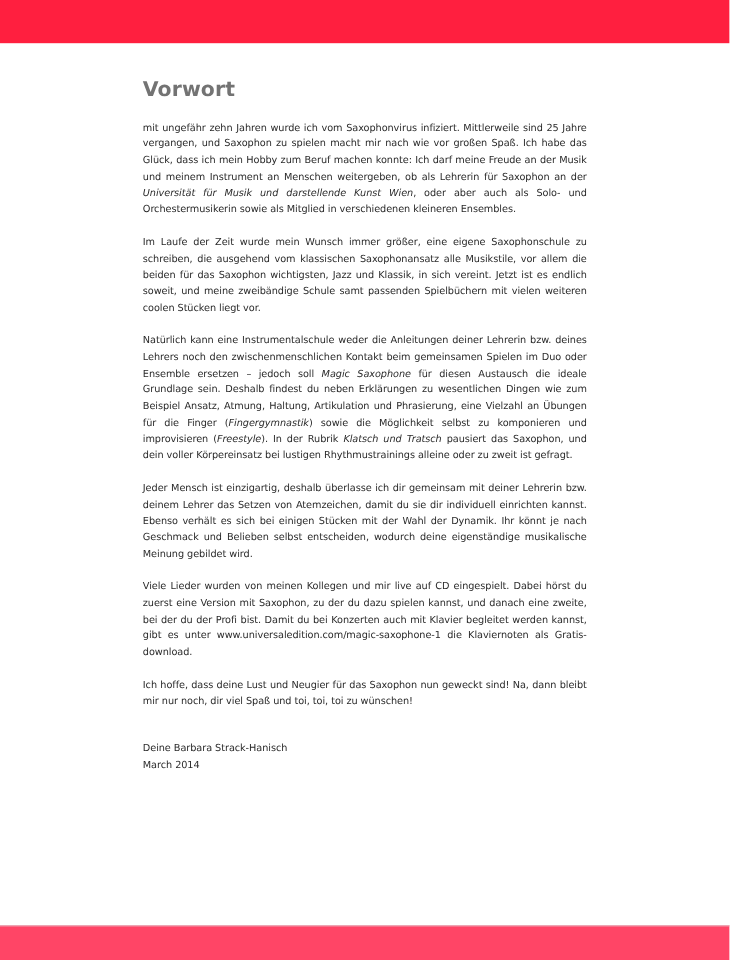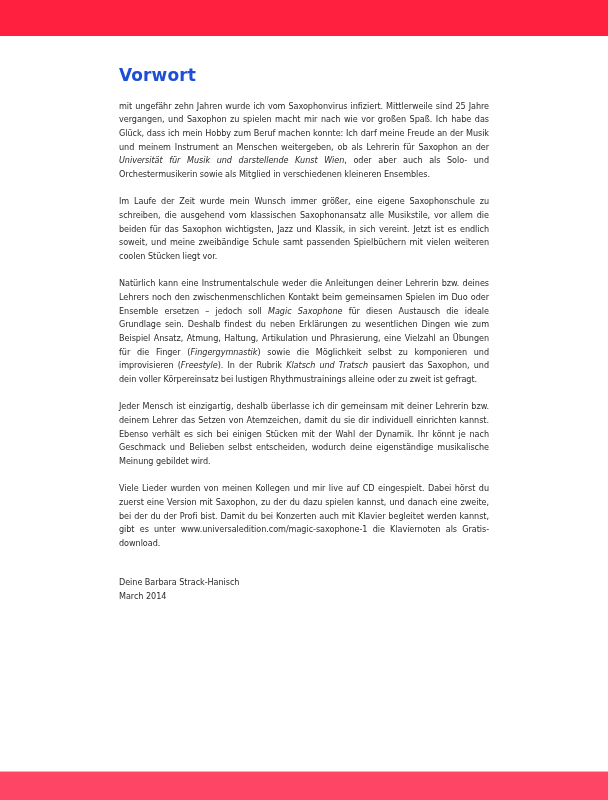--- a/index.html
+++ b/index.html
@@ -6,21 +6,21 @@
   body {
     width: 608px; height: 800px; position: relative; overflow: hidden;
     background: #ffffff;
     font-family: "DejaVu Sans", sans-serif;
     color: #2a2a2a;
   }
   .top-bar { position: absolute; left: 0; top: 0; width: 608px; height: 36px; background: #ff1f3f; }
   .bottom-bar { position: absolute; left: 0; top: 771px; width: 608px; height: 29px; background: #ff4566; border-top: 1px solid #e9b4be; }
   .page { position: absolute; left: 119px; top: 64px; width: 370px; }
   h1 {
-    margin: 0; font-size: 17px; font-weight: bold; color: #1d4ed8; letter-spacing: 0.1px;
+    margin: 0; font-size: 17px; font-weight: bold; color: #737373; letter-spacing: 0.1px;
     font-family: "DejaVu Sans", sans-serif; line-height: 22px;
   }
   p {
     margin: 0; font-size: 8.1px; line-height: 13.7px; text-align: justify;
     letter-spacing: -0.05px;
   }
   .salutation { margin-top: 18px; }
   .gap { margin-top: 13.5px; }
   em { font-style: italic; }
   .sig { margin-top: 25px; text-align: left; }
@@ -37,18 +37,19 @@
   <p class="gap"><span>mit ungefähr zehn Jahren wurde ich vom Saxophonvirus infiziert. Mittlerweile sind 25 Jahre vergangen, und Saxophon zu spielen macht mir nach wie vor großen Spaß. Ich habe das Glück, dass ich mein Hobby zum Beruf machen konnte: Ich darf meine Freude an der Musik und meinem Instrument an Menschen weitergeben, ob als Lehrerin für Saxophon an der </span><em>Universität für Musik und darstellende Kunst Wien</em><span>, oder aber auch als Solo- und Orchestermusikerin sowie als Mitglied in verschiedenen kleineren Ensembles.</span></p>
 
   <p class="gap">Im Laufe der Zeit wurde mein Wunsch immer größer, eine eigene Saxophonschule zu schreiben, die ausgehend vom klassischen Saxophonansatz alle Musikstile, vor allem die beiden für das Saxophon wichtigsten, Jazz und Klassik, in sich vereint. Jetzt ist es endlich soweit, und meine zweibändige Schule samt passenden Spielbüchern mit vielen weiteren coolen Stücken liegt vor.</p>
 
   <p class="gap"><span>Natürlich kann eine Instrumentalschule weder die Anleitungen deiner Lehrerin bzw. deines Lehrers noch den zwischenmenschlichen Kontakt beim gemeinsamen Spielen im Duo oder Ensemble ersetzen – jedoch soll </span><em>Magic Saxophone</em><span> für diesen Austausch die ideale Grundlage sein. Deshalb findest du neben Erklärungen zu wesentlichen Dingen wie zum Beispiel Ansatz, Atmung, Haltung, Artikulation und Phrasierung, eine Vielzahl an Übungen für die Finger (</span><em>Fingergymnastik</em><span>) sowie die Möglichkeit selbst zu komponieren und improvisieren (</span><em>Freestyle</em><span>). In der Rubrik </span><em>Klatsch und Tratsch</em><span> pausiert das Saxophon, und dein voller Körpereinsatz bei lustigen Rhythmustrainings alleine oder zu zweit ist gefragt.</span></p>
 
   <p class="gap">Jeder Mensch ist einzigartig, deshalb überlasse ich dir gemeinsam mit deiner Lehrerin bzw. deinem Lehrer das Setzen von Atemzeichen, damit du sie dir individuell einrichten kannst. Ebenso verhält es sich bei einigen Stücken mit der Wahl der Dynamik. Ihr könnt je nach Geschmack und Belieben selbst entscheiden, wodurch deine eigenständige musikalische Meinung gebildet wird.</p>
 
   <p class="gap">Viele Lieder wurden von meinen Kollegen und mir live auf CD eingespielt. Dabei hörst du zuerst eine Version mit Saxophon, zu der du dazu spielen kannst, und danach eine zweite, bei der du der Profi bist. Damit du bei Konzerten auch mit Klavier begleitet werden kannst, gibt es unter www.universaledition.com/magic-saxophone-1 die Klaviernoten als Gratis-download.</p>
 
+  <p class="gap">Ich hoffe, dass deine Lust und Neugier für das Saxophon nun geweckt sind! Na, dann bleibt mir nur noch, dir viel Spaß und toi, toi, toi zu wünschen!</p>
 
   <p class="sig">Deine Barbara Strack-Hanisch</p>
   <p style="text-align:left">March 2014</p>
 </div>
 
 <div class="bottom-bar"></div>
 
 </body></html>

